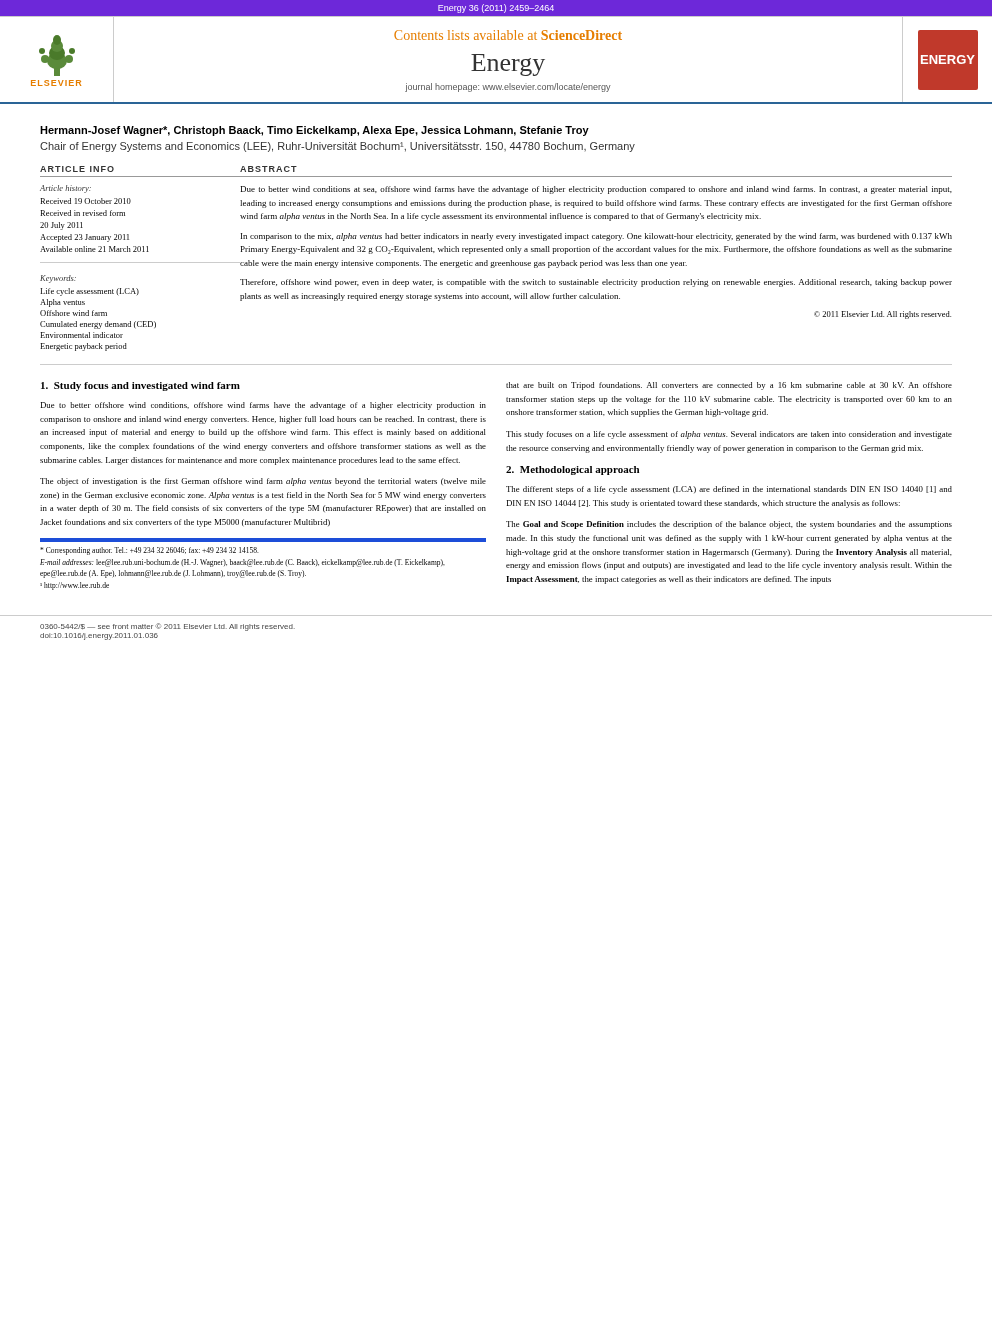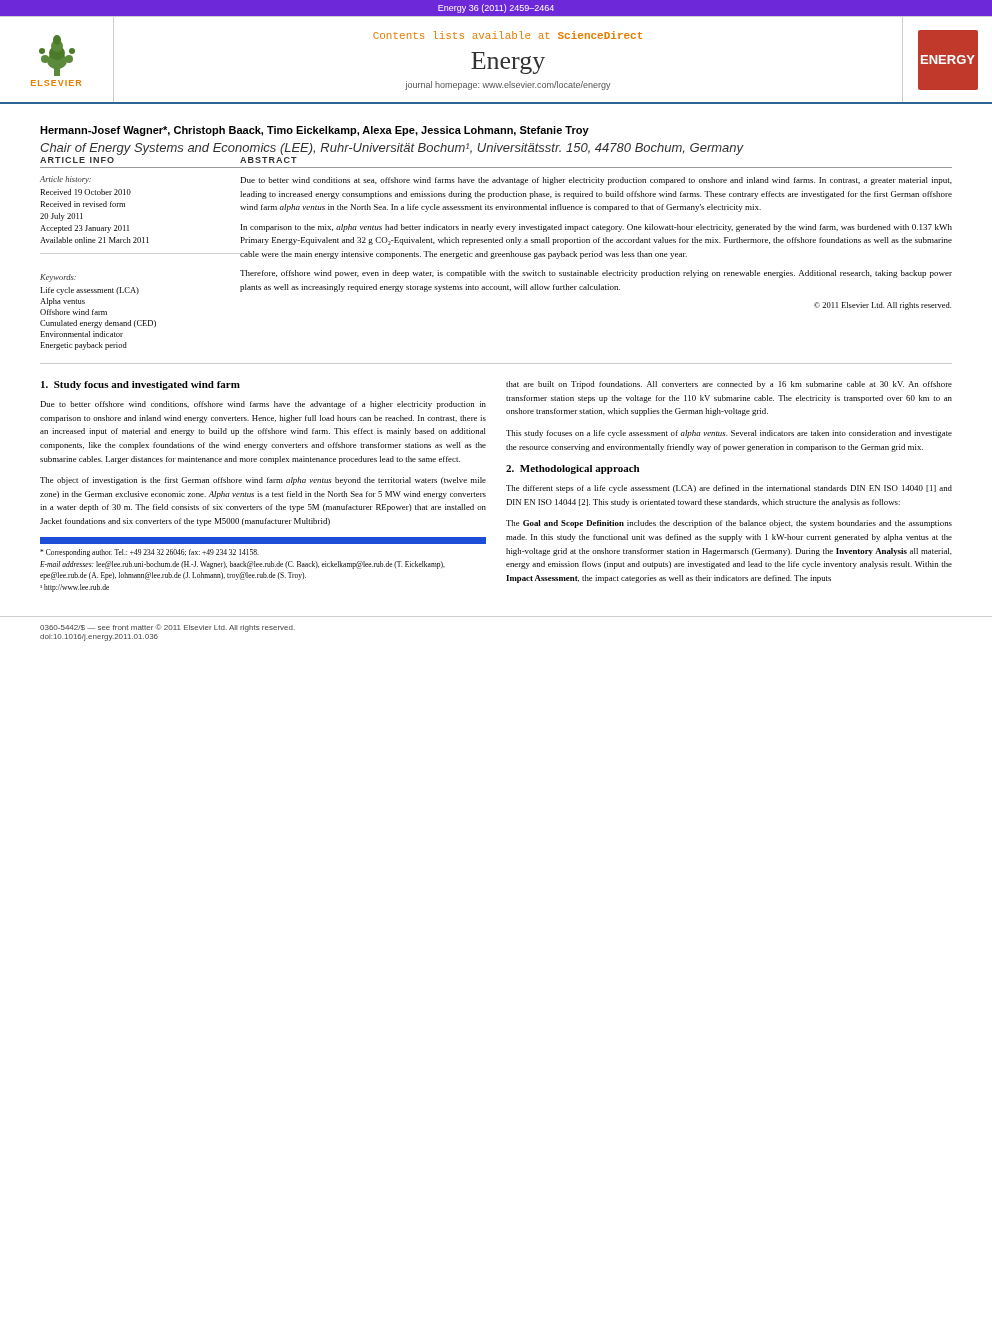--- a/index.html
+++ b/index.html
@@ -61,23 +61,23 @@
     }
     .journal-center {
       flex: 1;
       display: flex;
       flex-direction: column;
       align-items: center;
       justify-content: center;
       padding: 6px 0;
     }
     .sciencedirect-link {
-      font-size: 11px;
+      font-size: 14px;
       color: #555;
-      font-family: Liberation Mono, monospace;
+      font-family: Liberation Serif, serif;
       margin-bottom: 4px;
     }
     .sciencedirect-link span {
       color: #e67e00;
     }
     .journal-title-main {
       font-size: 26px;
       font-family: 'Times New Roman', serif;
       color: #333;
       margin-bottom: 4px;
@@ -125,25 +125,24 @@
     }
     
     .authors {
       font-size: 11px;
       font-family: Arial, sans-serif;
       font-weight: bold;
       margin-bottom: 4px;
       color: #000;
     }
     .affiliation {
-      font-size: 13px;
+      font-size: 11px;
       font-family: Arial, sans-serif;
       color: #333;
-      font-style: italic;
-      margin-bottom: 0;
+      margin-bottom: 12px;
     }
     
     .two-col {
       display: flex;
       margin-bottom: 12px;
     }
     .left-col {
       width: 200px;
       min-width: 200px;
     }
@@ -236,21 +235,21 @@
       margin-bottom: 8px;
     }
     .body-text em {
       font-style: italic;
     }
     .body-text strong {
       font-weight: bold;
     }
     
     .footnotes {
-      border-top: 7px solid #1d4ed8;
+      border-top: 4px solid #1d4ed8;
       margin-top: 8px;
       padding-top: 4px;
     }
     .footnote-text {
       font-size: 7.5px;
       font-family: 'Times New Roman', serif;
       line-height: 1.4;
       margin-bottom: 2px;
     }
     .bottom-bar {
@@ -320,21 +319,21 @@
       <div class="left-col">
         <div class="section-header">ARTICLE INFO</div>
 
         <div class="article-info-label">Article history:</div>
         <div class="article-info-value">Received 19 October 2010</div>
         <div class="article-info-value">Received in revised form</div>
         <div class="article-info-value">20 July 2011</div>
         <div class="article-info-value">Accepted 23 January 2011</div>
         <div class="article-info-value">Available online 21 March 2011</div>
 
-        <div style="margin-top:8px; border-top:1px solid #ccc; padding-top:18px;">
+        <div style="margin-top:8px; border-top:1px solid #ccc; padding-top:10px;">
           <div class="keywords-label">Keywords:</div>
           <div class="keyword-item">Life cycle assessment (LCA)</div>
           <div class="keyword-item">Alpha ventus</div>
           <div class="keyword-item">Offshore wind farm</div>
           <div class="keyword-item">Cumulated energy demand (CED)</div>
           <div class="keyword-item">Environmental indicator</div>
           <div class="keyword-item">Energetic payback period</div>
         </div>
       </div>
 

